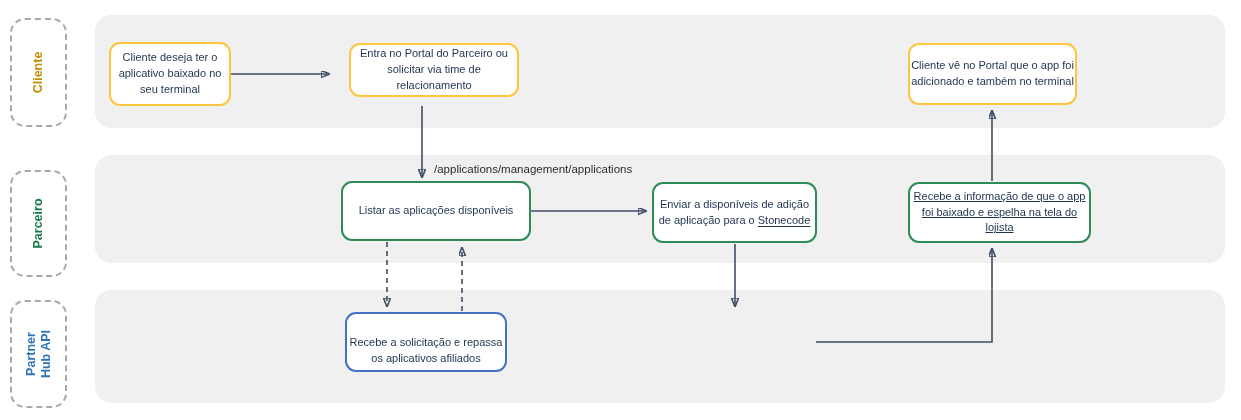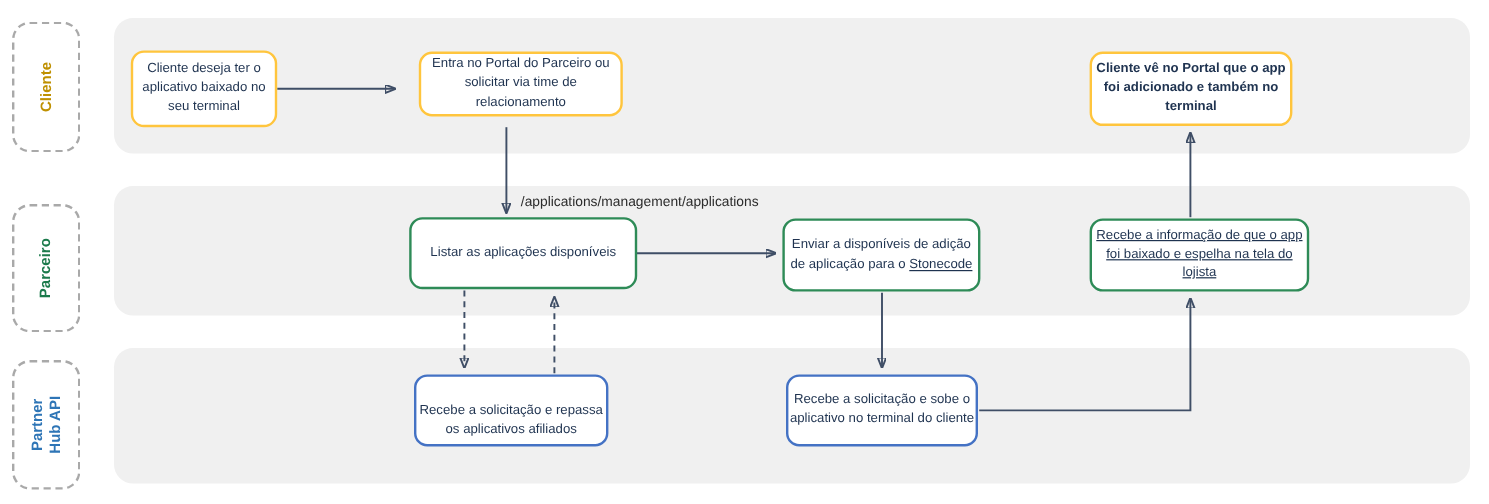--- a/index.html
+++ b/index.html
@@ -165,27 +165,24 @@
   </div>
 
   <div class="node n4" style="border-color: rgb(46, 139, 87);">
     <span><span>Enviar a disponíveis de adição de aplicação para o</span> <span class="squiggle">Stonecode</span></span>
   </div>
 
   <div class="node n5" style="border-color: rgb(46, 139, 87);">
     <span>Recebe a informação de que o app foi baixado e espelha na tela do lojista</span>
   </div>
 
-  <div class="node n6" style="border-color: rgb(255, 197, 61); font-weight: bold;">
+  <div class="node n6" style="border-color: rgb(255, 197, 61);">
     <span>Cliente vê no Portal que o app foi adicionado e também no terminal</span>
   </div>
 
   <div class="node n7" style="border-color: rgb(68, 114, 196); align-items: flex-end;">
     <span>Recebe a solicitação e repassa os aplicativos afiliados</span>
   </div>
 
-  <div class="node n8" style="border-color: rgb(68, 114, 196);">
-    <span>Recebe a solicitação e sobe o aplicativo no terminal do cliente</span>
-  </div>
 
   <div class="edge-label el1">/applications/management/applications</div>
 
 </div>
 
 </body></html>

